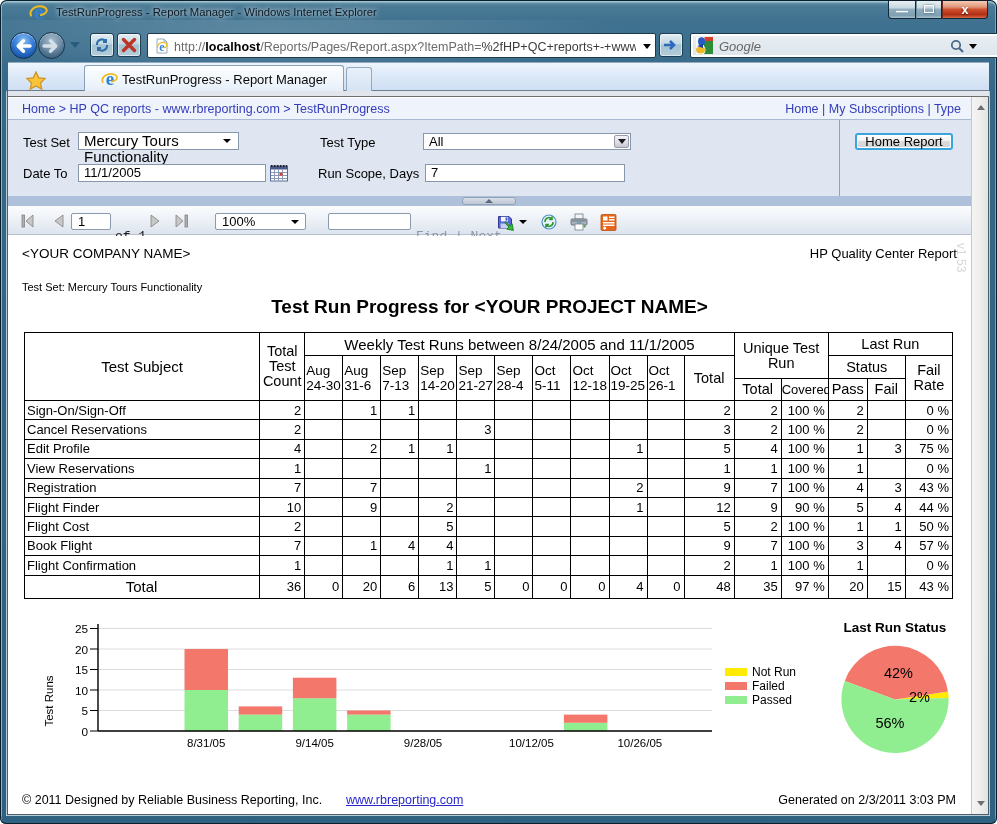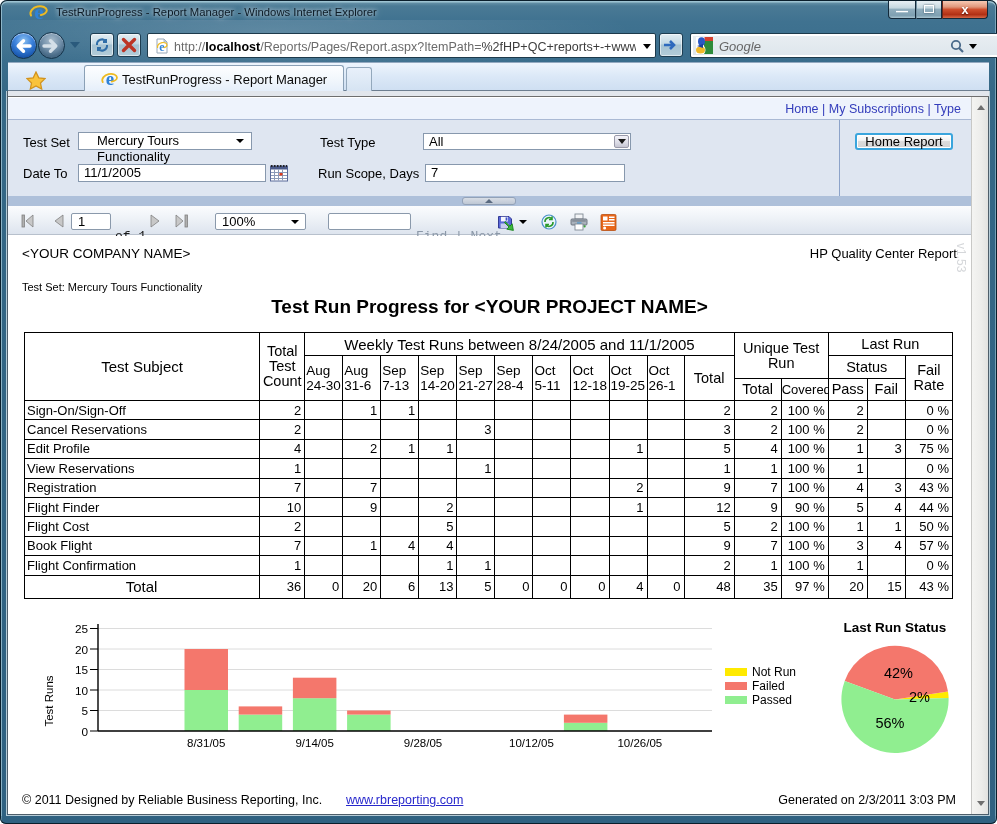--- a/index.html
+++ b/index.html
@@ -156,27 +156,28 @@
     <svg class="abs" style="left:15px;top:4px" width="19" height="18" viewBox="0 0 21 20">
       <path d="M3 13.5 C 1 9.5, 5 5.5, 9.5 4.6 C 14.5 3.6, 18.5 5.5, 18.8 8.2 C 19 10.5, 16 12.5, 13 13" fill="none" stroke="#eebb22" stroke-width="2" stroke-linecap="round"></path>
     </svg>
     <div id="tab-text">TestRunProgress - Report Manager</div>
   </div>
   <div id="tabstub"></div>
 </div>
 
 <div id="band-gray" class="abs"></div>
 <div id="breadcrumb" class="abs">
+  <div class="bc-text" style="left:14px">Home &gt; HP QC reports - www.rbreporting.com &gt; TestRunProgress</div>
   <div class="bc-text" style="right:10px">Home | My Subscriptions | Type</div>
 </div>
 
 <div id="params" class="abs">
   <div class="vsep"></div>
   <div class="plabel" style="left:15px;top:15px">Test Set</div>
-  <div class="pbox" style="left:70px;top:12px;width:174px;height:18px;line-height:16px;padding-left:18px;font-size:13px">Mercury Tours Functionality
+  <div class="pbox" style="left:70px;top:12px;width:161px;height:18px;line-height:16px;padding-left:5px;font-size:15px">Mercury Tours Functionality
     <span style="position:absolute;right:7px;top:6px;width:0;height:0;border-left:4px solid transparent;border-right:4px solid transparent;border-top:4.5px solid #000"></span>
   </div>
   <div class="plabel" style="left:312px;top:15px">Test Type</div>
   <div class="pbox" style="left:415px;top:13px;width:208px;height:17px;line-height:15px;padding-left:5px">All
     <span style="position:absolute;right:1px;top:1px;bottom:1px;width:15px;background:linear-gradient(180deg,#f4f3f9 0,#dcdce6 60%,#c6c6d2 100%);border:1px solid #9a9aaa;border-radius:2px"></span>
     <span style="position:absolute;right:4px;top:5px;width:0;height:0;border-left:4.5px solid transparent;border-right:4.5px solid transparent;border-top:5px solid #1a1a1a"></span>
   </div>
   <div class="plabel" style="left:15px;top:46px">Date To</div>
   <div class="pbox" style="left:70px;top:44px;width:188px;height:18px;line-height:16px;padding-left:5px">11/1/2005</div>
   <svg class="abs" style="left:262px;top:44px" width="18" height="18" viewBox="0 0 18 18">

